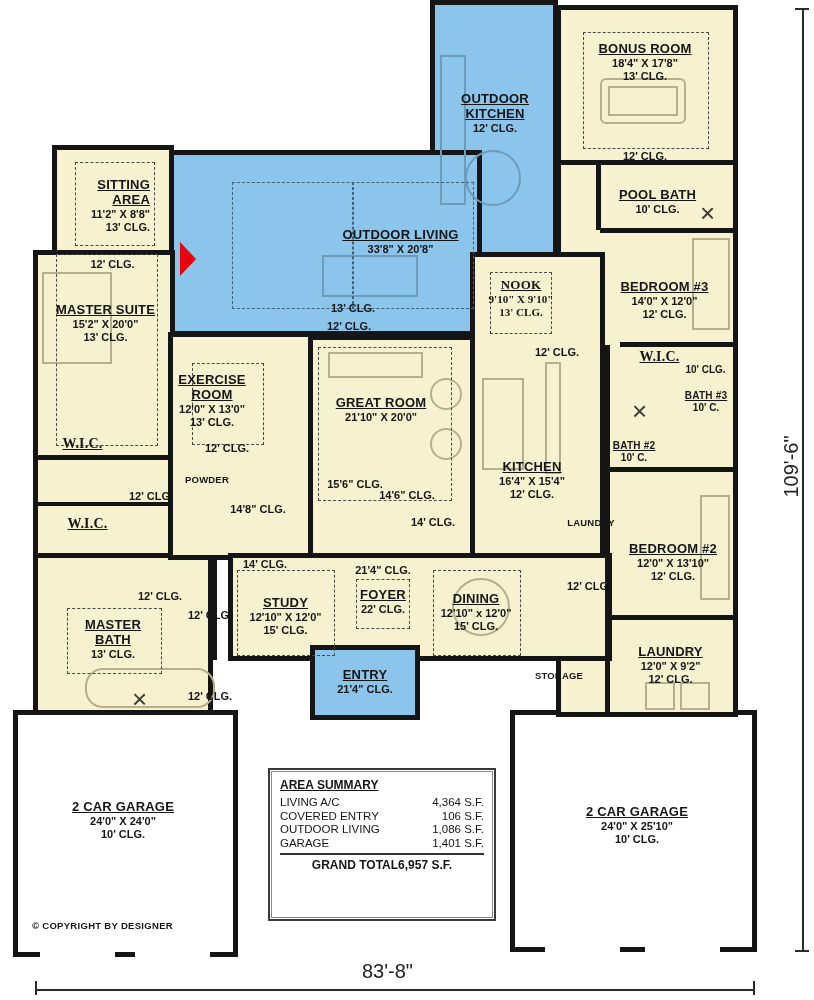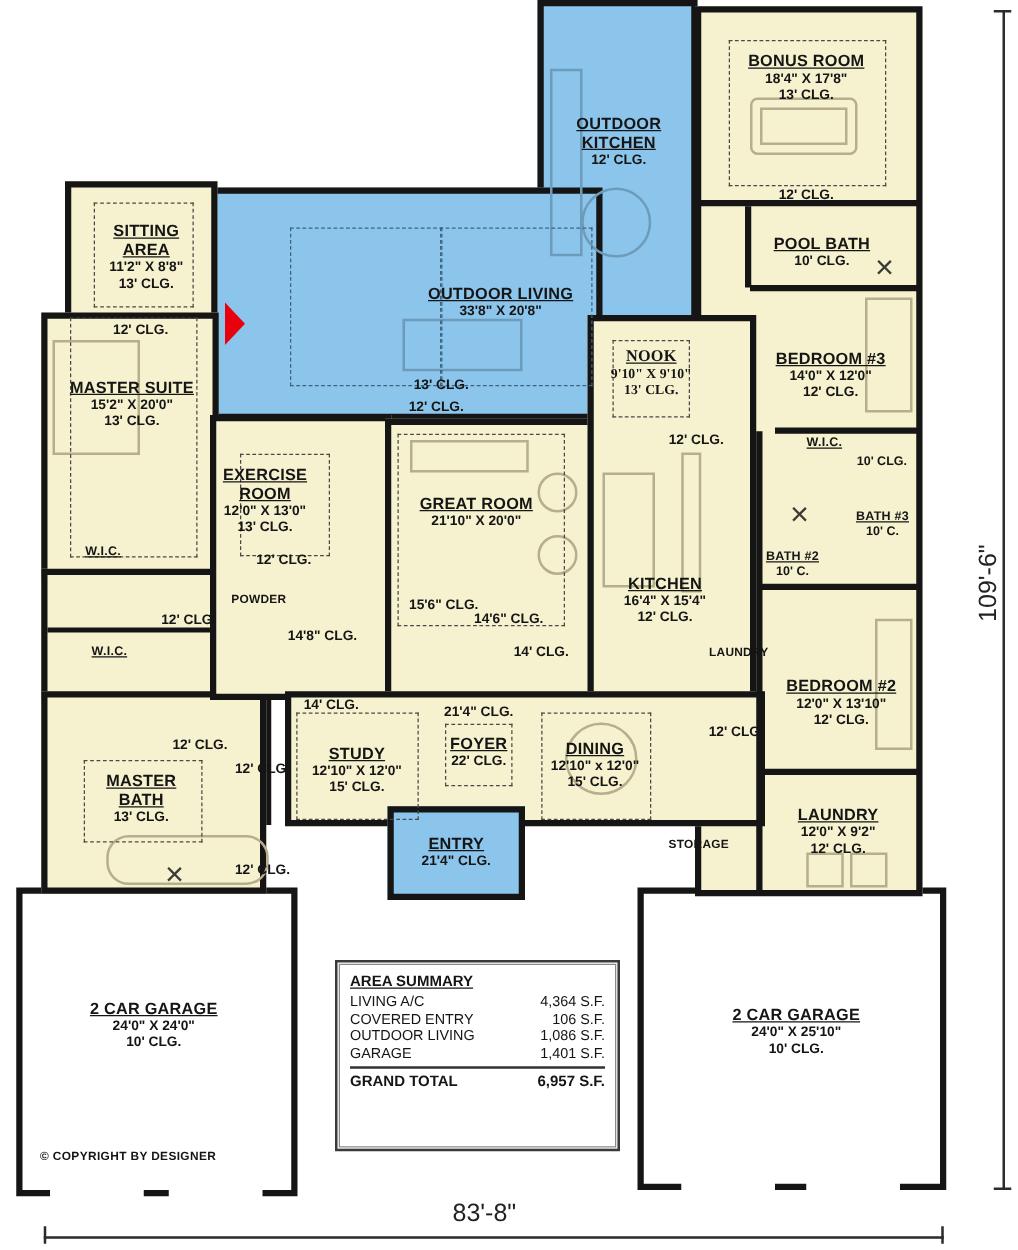--- a/index.html
+++ b/index.html
@@ -11,35 +11,35 @@
   .cream{background:#f6f2cf;}
   .blue{background:#8cc5ec;}
   .white{background:#ffffff;}
   .wall{position:absolute;background:#151515;}
   .room{position:absolute;text-align:center;line-height:1.15;z-index:30;}
   .rn{font-weight:bold;font-size:13px;text-decoration:underline;letter-spacing:.2px;}
   .rn.big{font-size:13px;}
   .rs{font-weight:bold;font-size:11px;}
   .rc{font-weight:bold;font-size:11px;}
   .tiny .rn{font-size:9.5px;text-decoration:none;}
-  .wic .rn{font-size:10px;}
+  .wic .rn{font-size:14px;font-family:Liberation Serif, serif;}
   .cl{position:absolute;font-weight:bold;font-size:11px;white-space:nowrap;z-index:30;text-align:center;}
   .dash{position:absolute;border:1.5px dashed #4a4a44;z-index:12;}
   .dashblue{position:absolute;border:1.5px dashed #3c637e;z-index:12;}
   .furn{position:absolute;border:2px solid #b7ae8d;z-index:8;box-sizing:border-box;background:transparent;}
   .furnblue{position:absolute;border:2px solid #6d9cba;z-index:8;box-sizing:border-box;}
   .round{border-radius:50%;}
   .xmark{position:absolute;font-size:26px;font-weight:normal;color:#3b3b35;z-index:9;line-height:1;}
   .redtri{position:absolute;width:0;height:0;border-top:17px solid transparent;border-bottom:17px solid transparent;border-left:16px solid #e8000d;z-index:20;}
   #planbox{position:absolute;left:268px;top:768px;width:228px;height:153px;background:#ffffff;
     border:2px solid #3a3a3a;box-shadow:inset 0 0 0 1px #fff, inset 0 0 0 2px #8a8a8a;z-index:40;padding:6px 10px;box-sizing:border-box;}
   #planbox .ptitle{font-size:25px;font-weight:bold;letter-spacing:-0.5px;}
   #planbox .psub{font-size:12px;font-weight:bold;text-decoration:underline;margin-top:2px;margin-bottom:4px;}
   .prow{display:flex;justify-content:space-between;font-size:11.5px;margin:1.5px 0;}
-  .ptotal{display:flex;justify-content:space-between;font-size:12px;font-weight:bold;border-top:2px solid #333;margin-top:4px;padding-top:3px;}
+  .ptotal{display:flex;justify-content:center;font-size:12px;font-weight:bold;border-top:2px solid #333;margin-top:4px;padding-top:3px;}
   .dimlabel{position:absolute;font-size:20px;color:#222;z-index:40;white-space:nowrap;}
   .dimline{position:absolute;background:#2b2b2b;z-index:35;}
   .copyright{position:absolute;font-size:9.5px;font-weight:bold;letter-spacing:.3px;z-index:40;}
   .gap{position:absolute;background:#ffffff;z-index:6;}
 </style>
 </head>
 <body>
 
 <div id="canvas">
 
@@ -104,21 +104,21 @@
   <div class="furn" style="left:692px;top:238px;width:38px;height:92px;"></div>
   <div class="furn" style="left:700px;top:495px;width:30px;height:105px;"></div>
   <div class="furn" style="left:85px;top:668px;width:130px;height:40px;border-radius:18px;"></div>
   <div class="furn" style="left:645px;top:682px;width:30px;height:28px;"></div>
   <div class="furn" style="left:680px;top:682px;width:30px;height:28px;"></div>
   <div class="xmark" style="left:700px;top:200px;">×</div>
   <div class="xmark" style="left:632px;top:398px;">×</div>
   <div class="xmark" style="left:132px;top:686px;">×</div>
   <div class="redtri" style="left:180px;top:242px;"></div>
 
-  <div class="room" style="left:72px;top:178px;width:90px;">
+  <div class="room" style="left:60px;top:178px;width:90px;text-align:right;">
     <div class="rn">SITTING AREA</div>
     <div class="rs">11'2" X 8'8"</div>
     <div class="rc">13' CLG.</div>
   </div>
   <div class="cl" style="left:75px;top:258px;width:75px;">12' CLG.</div>
 
   <div class="room" style="left:48px;top:303px;width:115px;">
     <div class="rn">MASTER SUITE</div>
     <div class="rs">15'2" X 20'0"</div>
     <div class="rc">13' CLG.</div>
@@ -184,21 +184,21 @@
   <div class="room" style="left:482px;top:460px;width:100px;">
     <div class="rn">KITCHEN</div>
     <div class="rs">16'4" X 15'4"</div>
     <div class="rc">12' CLG.</div>
   </div>
 
   <div class="room" style="left:608px;top:440px;width:52px;font-size:10px;">
     <div class="rn" style="font-size:10px;">BATH #2</div>
     <div class="rc" style="font-size:10px;">10' C.</div>
   </div>
-  <div class="room" style="left:680px;top:408px;width:52px;">
+  <div class="room" style="left:680px;top:390px;width:52px;">
     <div class="rn" style="font-size:10px;">BATH #3</div>
     <div class="rc" style="font-size:10px;">10' C.</div>
   </div>
 
   <div class="room wic" style="left:55px;top:436px;width:55px;">
     <div class="rn">W.I.C.</div>
   </div>
   <div class="room wic" style="left:60px;top:516px;width:55px;">
     <div class="rn">W.I.C.</div>
   </div>

